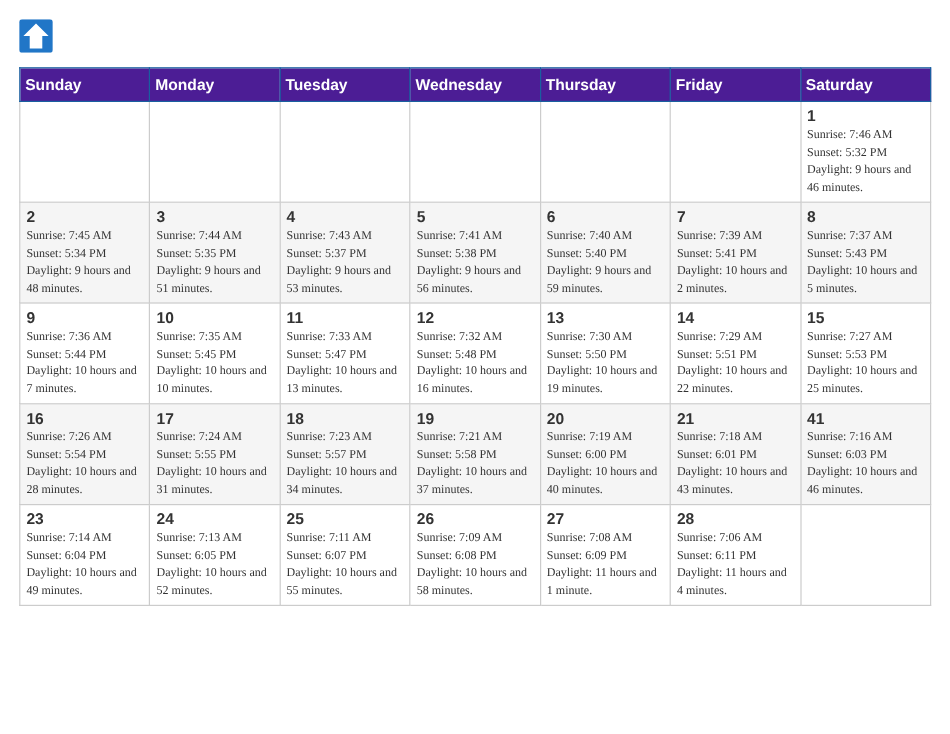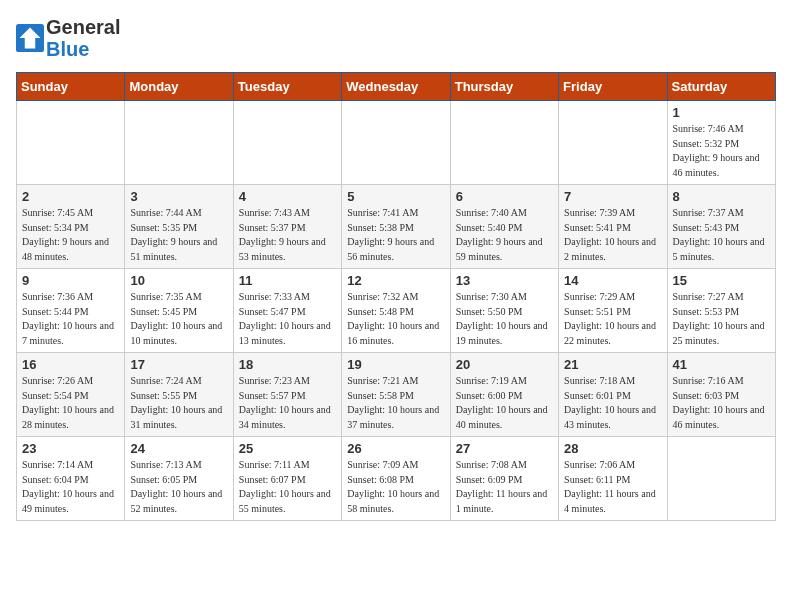--- a/index.html
+++ b/index.html
@@ -34,21 +34,21 @@
     .location {
       font-size: 16px;
       color: #555;
     }
     .calendar {
       width: 100%;
       border-collapse: collapse;
       border: 1px solid #ccc;
     }
     .calendar th {
-      background: #c2410c;
+      background: #4c1d95;
       color: #fff;
       font-size: 13px;
       font-weight: bold;
       padding: 6px 4px;
       text-align: left;
       border: 1px solid #1a5fa0;
     }
     .calendar td {
       vertical-align: top;
       border: 1px solid #ccc;
@@ -78,24 +78,20 @@
   </style>
 </head>
 <body>
 
 <div class="header">
   <div class="logo">
     <svg class="logo-icon" viewBox="0 0 32 32">
       <rect x="0" y="0" width="32" height="32" rx="3" fill="#2176c7"></rect>
       <polygon points="16,4 28,16 22,16 22,28 10,28 10,16 4,16" fill="white"></polygon>
     </svg>
-    <div>
-      <div style="font-size:20px;font-weight:bold;color:#333;line-height:1.1;">General</div>
-      <div style="font-size:20px;font-weight:bold;color:#2176c7;line-height:1.1;">Blue</div>
-    </div>
   </div>
 </div>
 
 <table class="calendar">
   <thead>
     <tr>
     <th>Sunday</th>
         <th>Monday</th>
         <th>Tuesday</th>
         <th>Wednesday</th>

